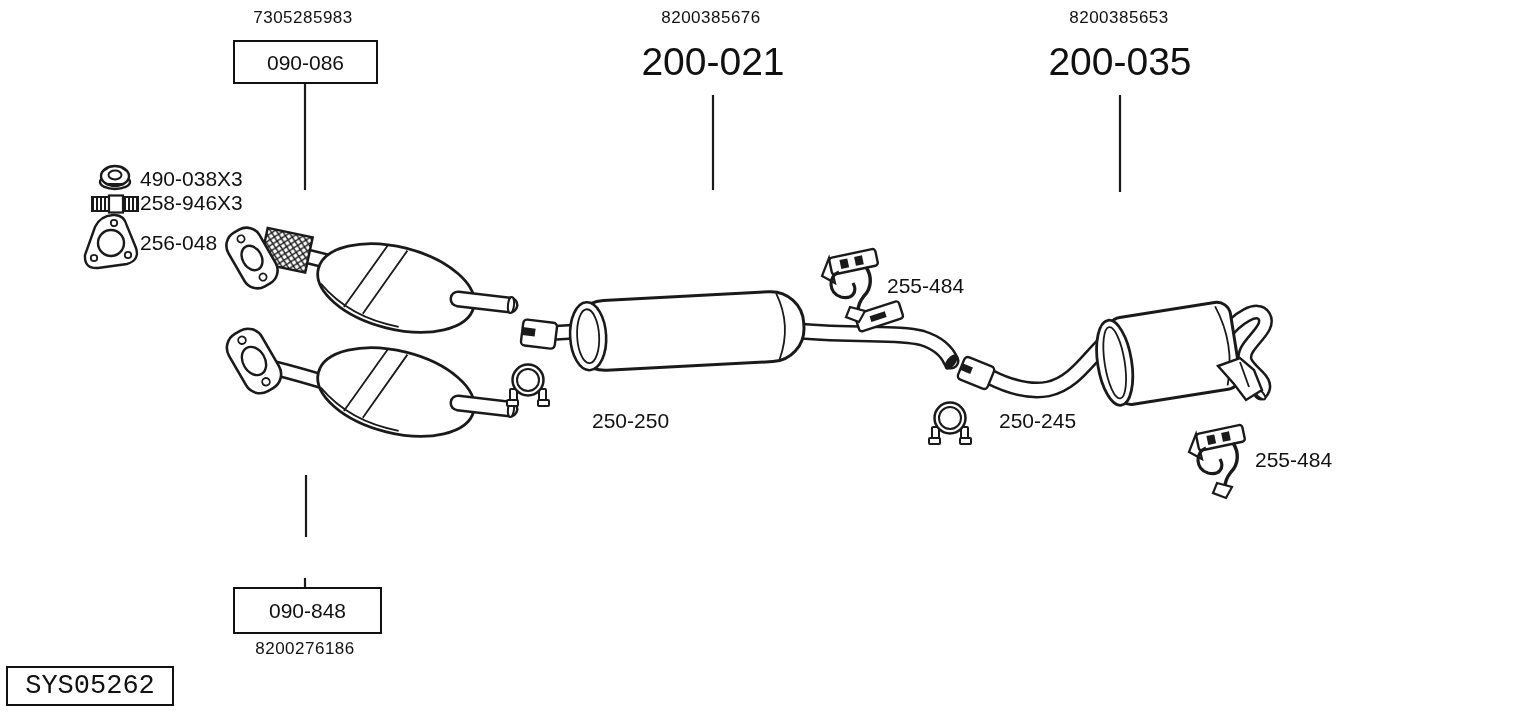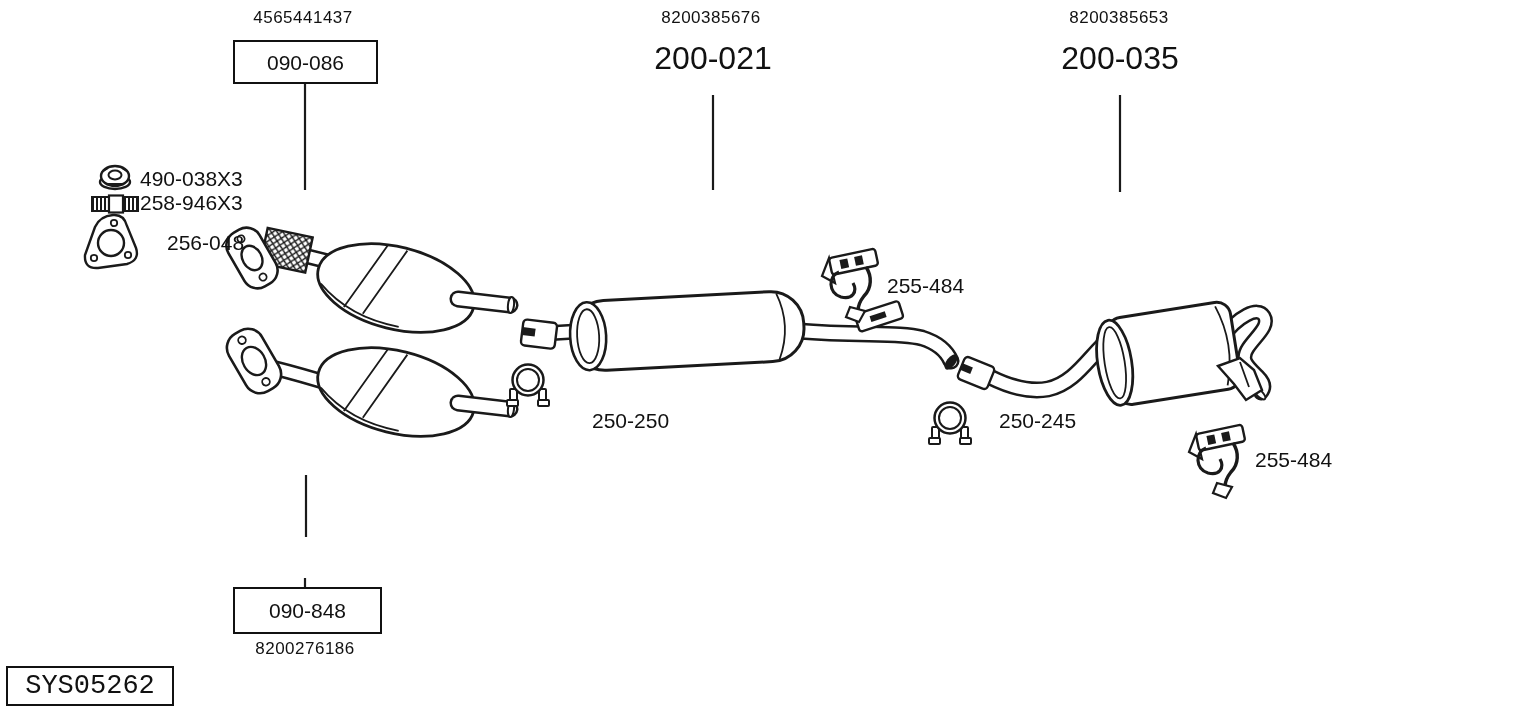--- a/index.html
+++ b/index.html
@@ -2,21 +2,21 @@
 <html><head>
 <meta charset="utf-8">
 <style>
   html,body{margin:0;padding:0;background:#fff;}
   #stage{position:relative;width:1530px;height:711px;background:#fff;overflow:hidden;
          font-family:"Liberation Sans",sans-serif;color:#111;}
   #artwork{position:absolute;left:0;top:0;}
   .lbl{position:absolute;white-space:nowrap;color:#111;}
   .ref{font-size:17px;letter-spacing:.5px;}
   .med{font-size:21px;}
-  .big{font-size:32px;line-height:1.0;}
+  .big{font-size:39px;line-height:1.0;}
   .ctr{text-align:center;}
   .partbox{position:absolute;border:2px solid #111;background:#fff;
            display:flex;align-items:center;justify-content:center;
            font-size:21px;line-height:1;}
   .sysbox{position:absolute;border:2px solid #111;background:#fff;
           display:flex;align-items:center;justify-content:center;
           font-size:27px;line-height:1;font-family:Liberation Mono, monospace;}
   svg .ln{stroke:#1a1a1a;fill:none;}
   svg .wfill{fill:#fff;stroke:#1a1a1a;}
 </style>
@@ -169,34 +169,34 @@
         <path d="M1240,362 L1249,387" class="ln" stroke-width="1.8"></path>
       </g>
     </g>
 
     <use href="#clampIcon" transform="translate(528,380)"></use>
     <use href="#clampIcon" transform="translate(950,418)"></use>
     <use href="#hangerIcon" transform="translate(855,266)"></use>
     <use href="#hangerIcon" transform="translate(1222,442)"></use>
   </svg>
 
-  <div class="lbl ref ctr" style="left:218px;top:8px;width:170px;">4565441437</div>
+  <div class="lbl ref ctr" style="left:218px;top:8px;width:170px;">7305285983</div>
   <div class="partbox" style="left:233px;top:40px;width:141px;height:40px;">
     <span>090-086</span>
   </div>
 
   <div class="lbl ref ctr" style="left:626px;top:8px;width:170px;">8200385676</div>
   <div class="lbl big ctr" style="left:613px;top:42px;width:200px;">200-021</div>
 
   <div class="lbl ref ctr" style="left:1034px;top:8px;width:170px;">8200385653</div>
   <div class="lbl big ctr" style="left:1020px;top:42px;width:200px;">200-035</div>
 
   <div class="lbl med" style="left:140px;top:167px;">490-038X3</div>
   <div class="lbl med" style="left:140px;top:191px;">258-946X3</div>
-  <div class="lbl med" style="left:140px;top:231px;margin-left:27px;">256-048</div>
+  <div class="lbl med" style="left:140px;top:231px;">256-048</div>
 
   <div class="lbl med" style="left:592px;top:371px;margin-top:38px;">250-250</div>
   <div class="lbl med" style="left:887px;top:274px;">255-484</div>
   <div class="lbl med" style="left:999px;top:409px;">250-245</div>
   <div class="lbl med" style="left:1255px;top:448px;">255-484</div>
 
   <div class="partbox" style="left:233px;top:587px;width:145px;height:43px;">
     <span>090-848</span>
   </div>
   <div class="lbl ref ctr" style="left:220px;top:639px;width:170px;">8200276186</div>

